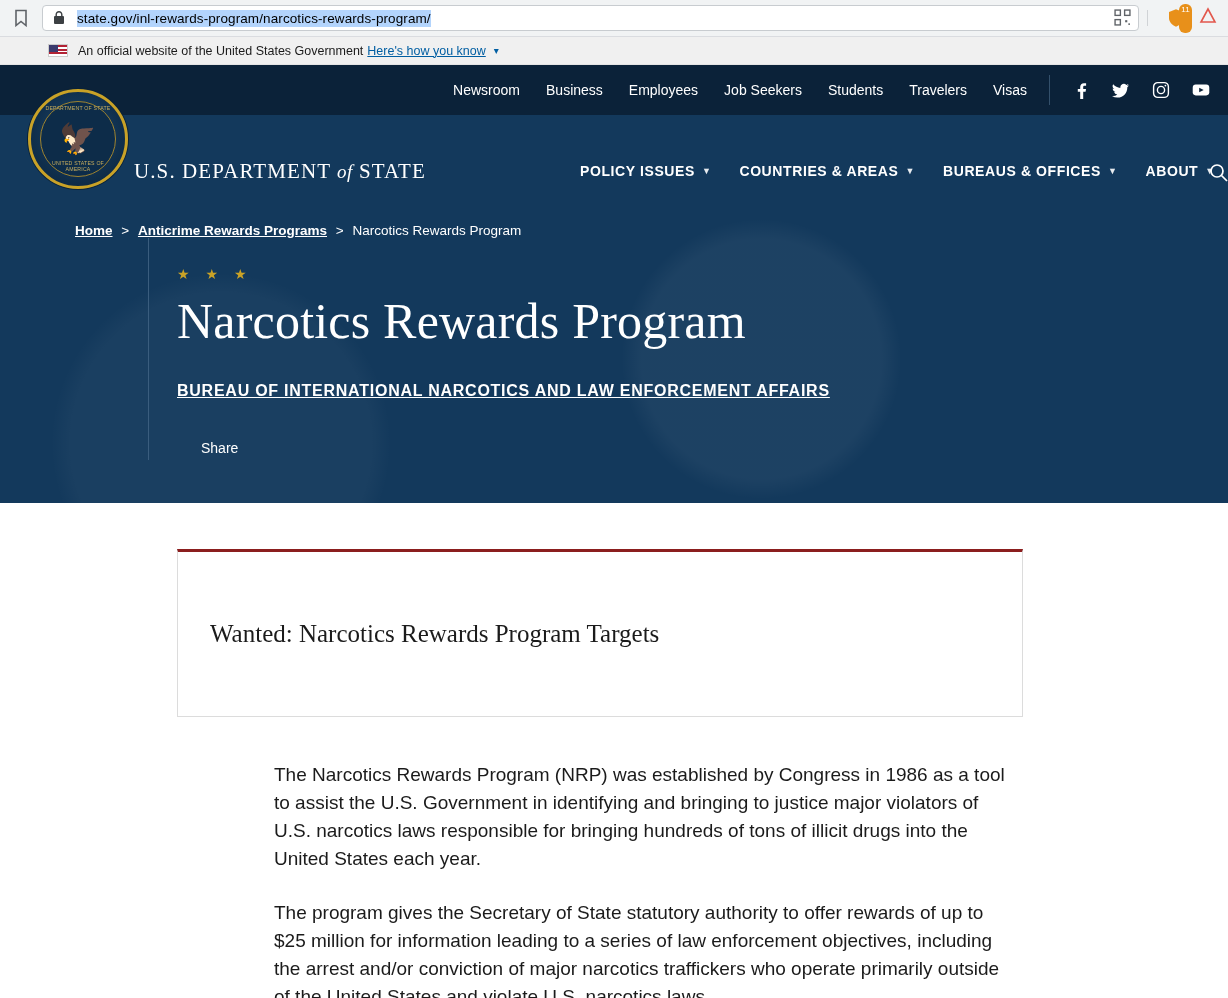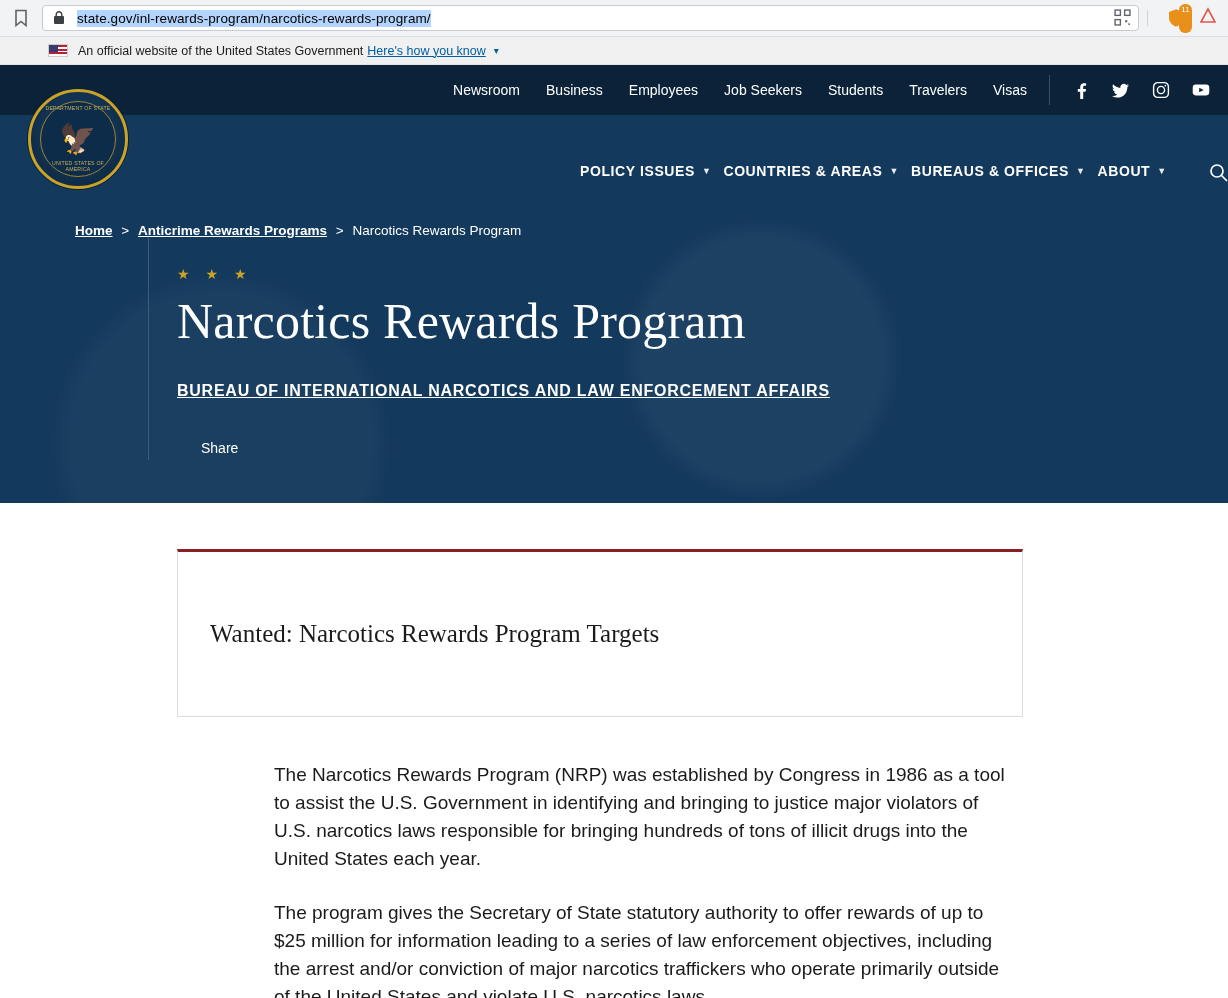--- a/index.html
+++ b/index.html
@@ -217,21 +217,21 @@
     font-family: "Liberation Serif", serif;
     font-size: 21px;
     letter-spacing: 1.1px;
   }
   .dept-name .ital { font-style: italic; font-size: 19px; letter-spacing: 0.4px; }
   .main-nav {
     position: absolute;
     left: 580px;
     top: 48px;
     display: flex;
-    gap: 12px;
+    gap: 28px;
     align-items: center;
   }
   .main-nav .nav-item {
     color: #ffffff;
     font-size: 14px;
     font-weight: bold;
     letter-spacing: 0.6px;
     display: flex;
     align-items: center;
     gap: 7px;
@@ -425,20 +425,23 @@
   </div>
 </div>
 
 <div class="site-header">
   <div class="seal">
     <div class="seal-inner">
       <span class="seal-text-top">DEPARTMENT OF STATE</span>
       <span class="seal-eagle">🦅</span>
       <span class="seal-text-bot">UNITED STATES OF AMERICA</span>
     </div>
+  </div>
+  <div class="dept-name">
+    <span>U.S. DEPARTMENT </span><span class="ital">of</span><span> STATE</span>
   </div>
   <div class="main-nav">
     <div class="nav-item">
       <span>POLICY ISSUES</span>
       <span class="caret">▼</span>
     </div>
     <div class="nav-item">
       <span>COUNTRIES &amp; AREAS</span>
       <span class="caret">▼</span>
     </div>

